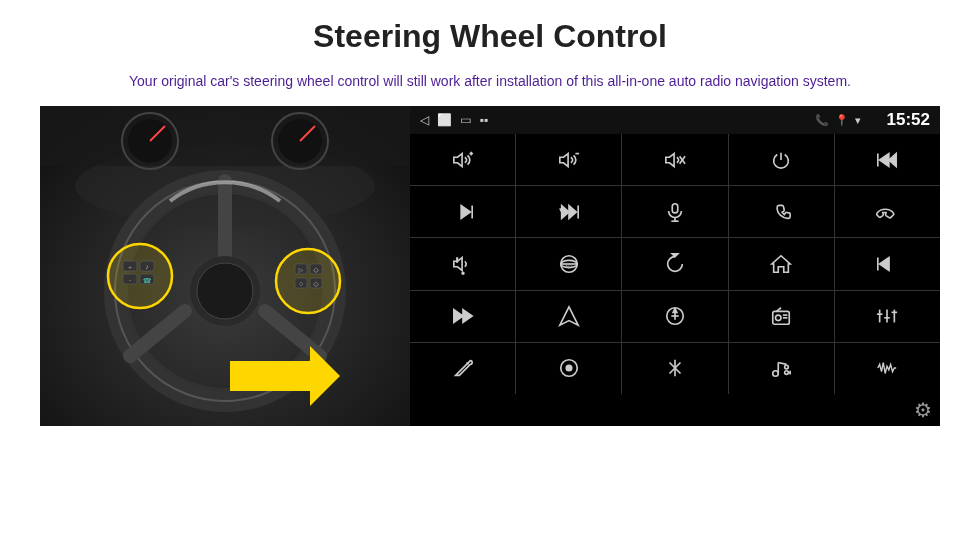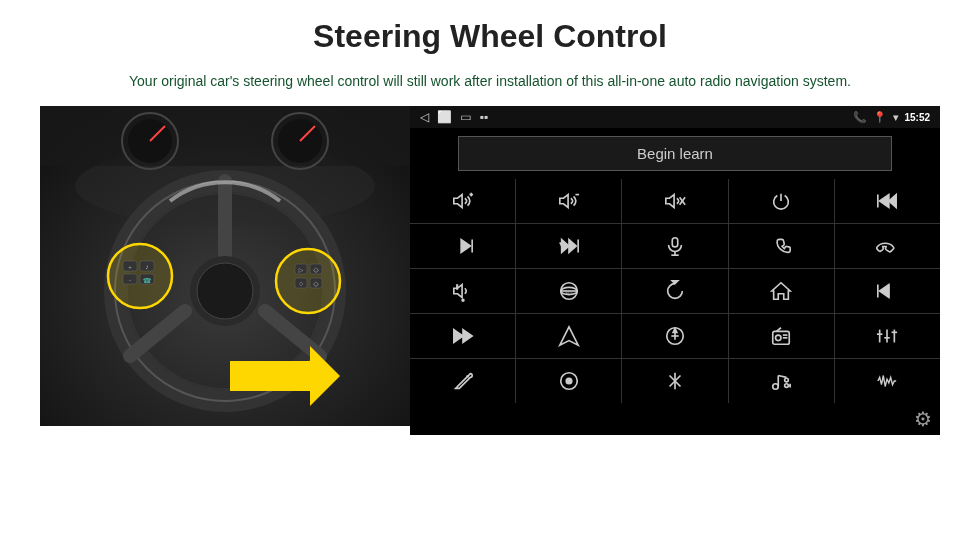--- a/index.html
+++ b/index.html
@@ -30,21 +30,21 @@
 
     .title-divider {
       width: 40px;
       height: 3px;
       background: #333;
       margin: 0 auto 10px;
     }
 
     .subtitle {
       font-size: 14px;
-      color: #14532d;
+      color: #4c1d95;
       text-align: center;
       max-width: 760px;
       line-height: 1.5;
       margin-bottom: 14px;
     }
 
     .content-area {
       display: flex;
       width: 100%;
       gap: 0;
@@ -103,22 +103,23 @@
     .status-right {
       display: flex;
       align-items: center;
       gap: 6px;
       color: #ccc;
       font-size: 12px;
     }
 
     .time-display {
       color: #fff;
-      font-size: 10px;
+      font-size: 17px;
       font-weight: bold;
+      margin-left: 20px;
     }
 
     
     .begin-learn-row {
       padding: 8px 10px;
       display: flex;
       justify-content: center;
     }
 
     .begin-learn-btn {
@@ -269,23 +270,20 @@
           <span class="status-icon">▪▪</span>
         </div>
         <div class="status-right">
           <span style="font-size:11px;">📞</span>
           <span style="font-size:11px;">📍</span>
           <span style="font-size:11px;">▾</span>
           <span class="time-display">15:52</span>
         </div>
       </div>
 
-      <div class="begin-learn-row">
-        <button class="begin-learn-btn">Begin learn</button>
-      </div>
 
       <div class="icon-grid">
 
         <div class="icon-cell">
           <svg viewBox="0 0 24 24">
               <polygon points="11,5 6,9 2,9 2,15 6,15 11,19" stroke="#ccc" fill="none"></polygon>
               <path d="M14,9 Q18,12 14,15" stroke="#ccc" fill="none"></path>
               <path d="M17,7 Q22,12 17,17" stroke="#ccc" fill="none"></path>
               <line x1="19" y1="5" x2="23" y2="5" stroke="#ccc"></line>
               <line x1="21" y1="3" x2="21" y2="7" stroke="#ccc"></line>

